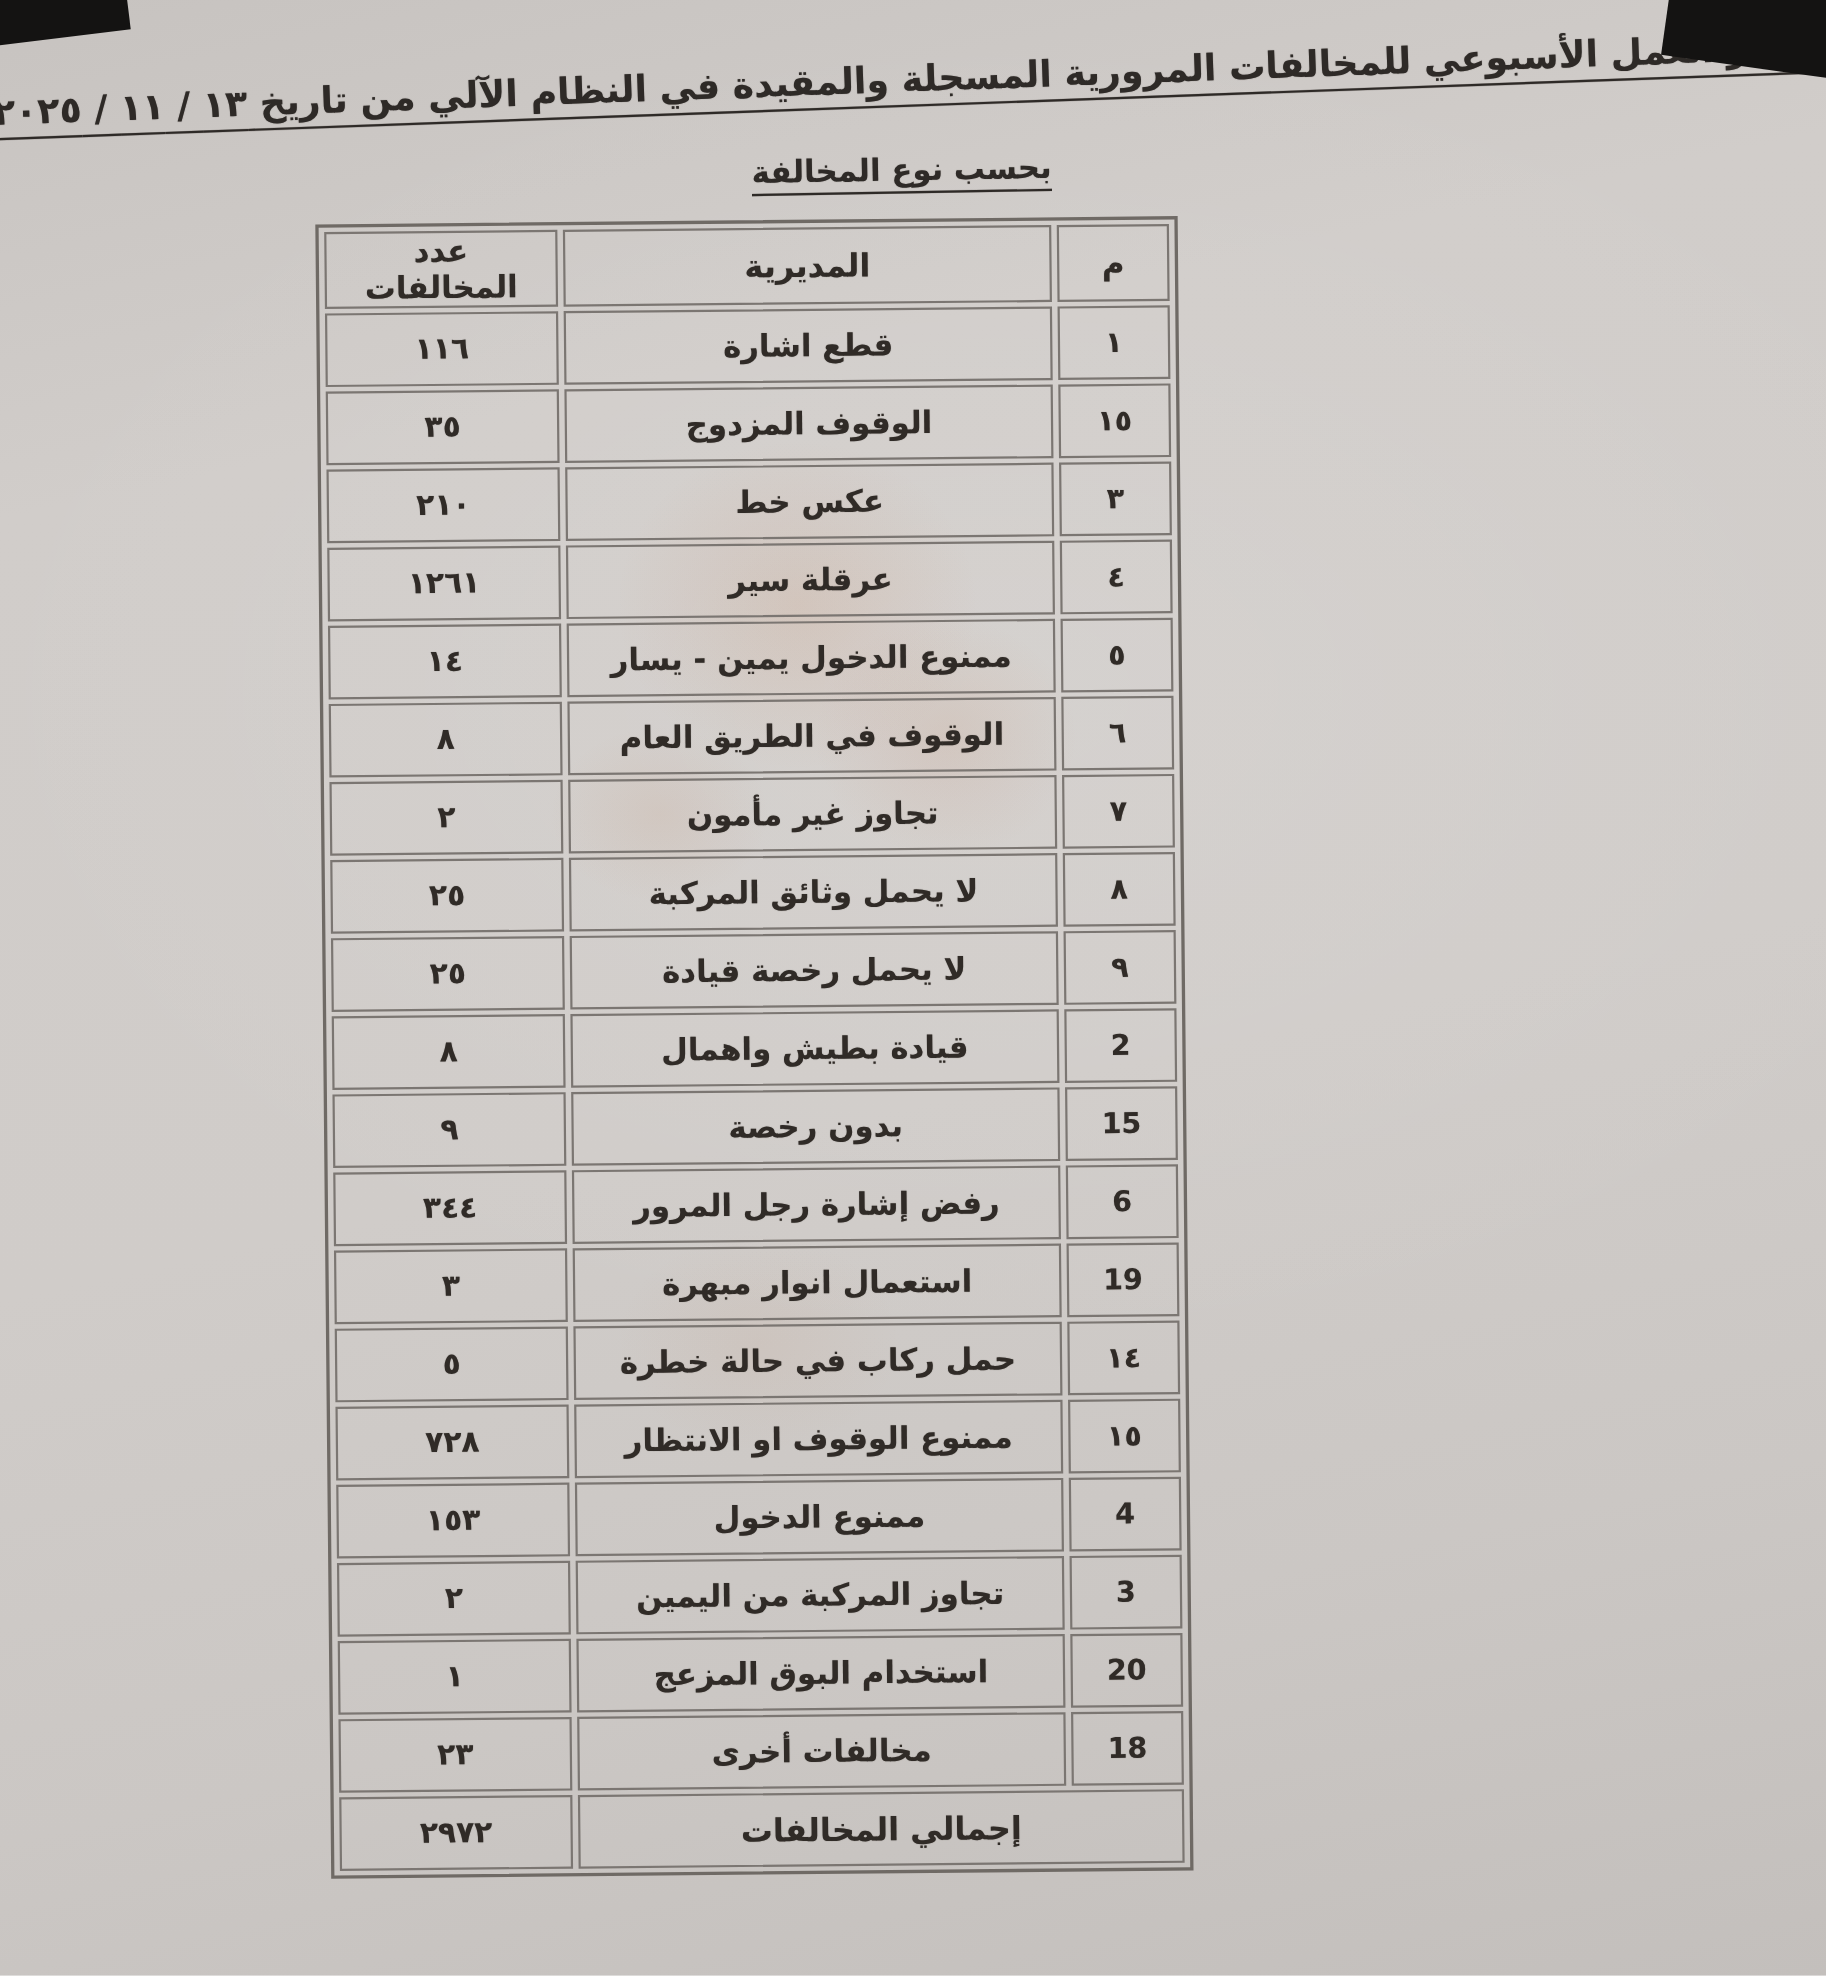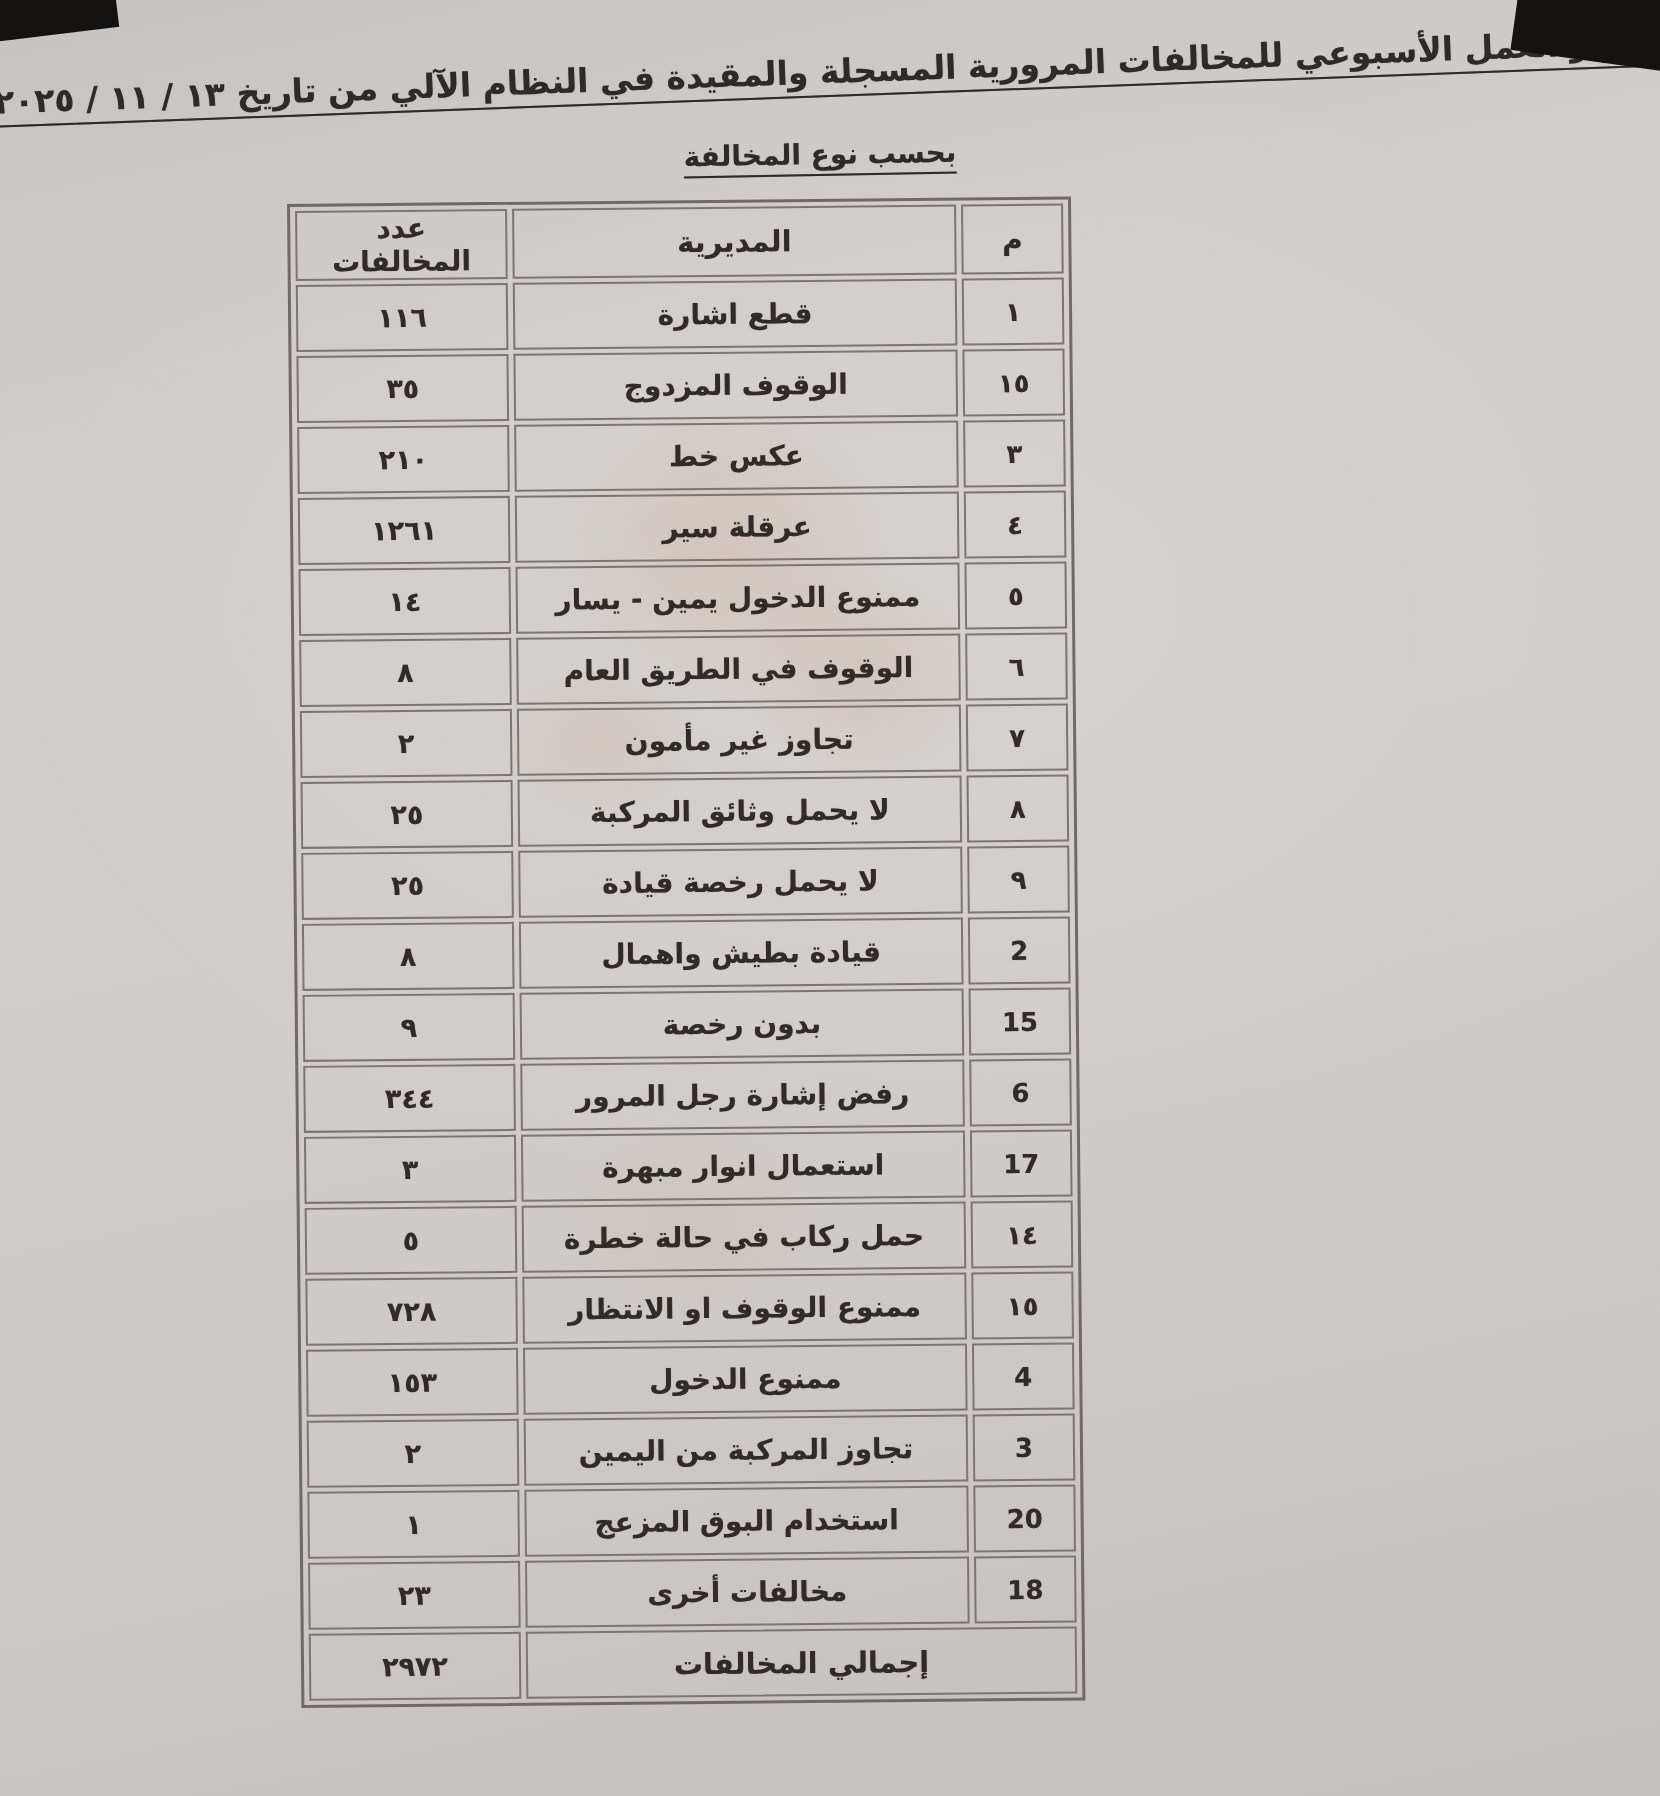--- a/index.html
+++ b/index.html
@@ -149,21 +149,21 @@
       <td class="col-idx">15</td>
       <td class="col-name">بدون رخصة</td>
       <td class="col-count">٩</td>
     </tr>
     <tr>
       <td class="col-idx">6</td>
       <td class="col-name">رفض إشارة رجل المرور</td>
       <td class="col-count">٣٤٤</td>
     </tr>
     <tr>
-      <td class="col-idx">17</td>
+      <td class="col-idx">19</td>
       <td class="col-name">استعمال انوار مبهرة</td>
       <td class="col-count">٣</td>
     </tr>
     <tr>
       <td class="col-idx">١٤</td>
       <td class="col-name">حمل ركاب في حالة خطرة</td>
       <td class="col-count">٥</td>
     </tr>
     <tr>
       <td class="col-idx">١٥</td>

